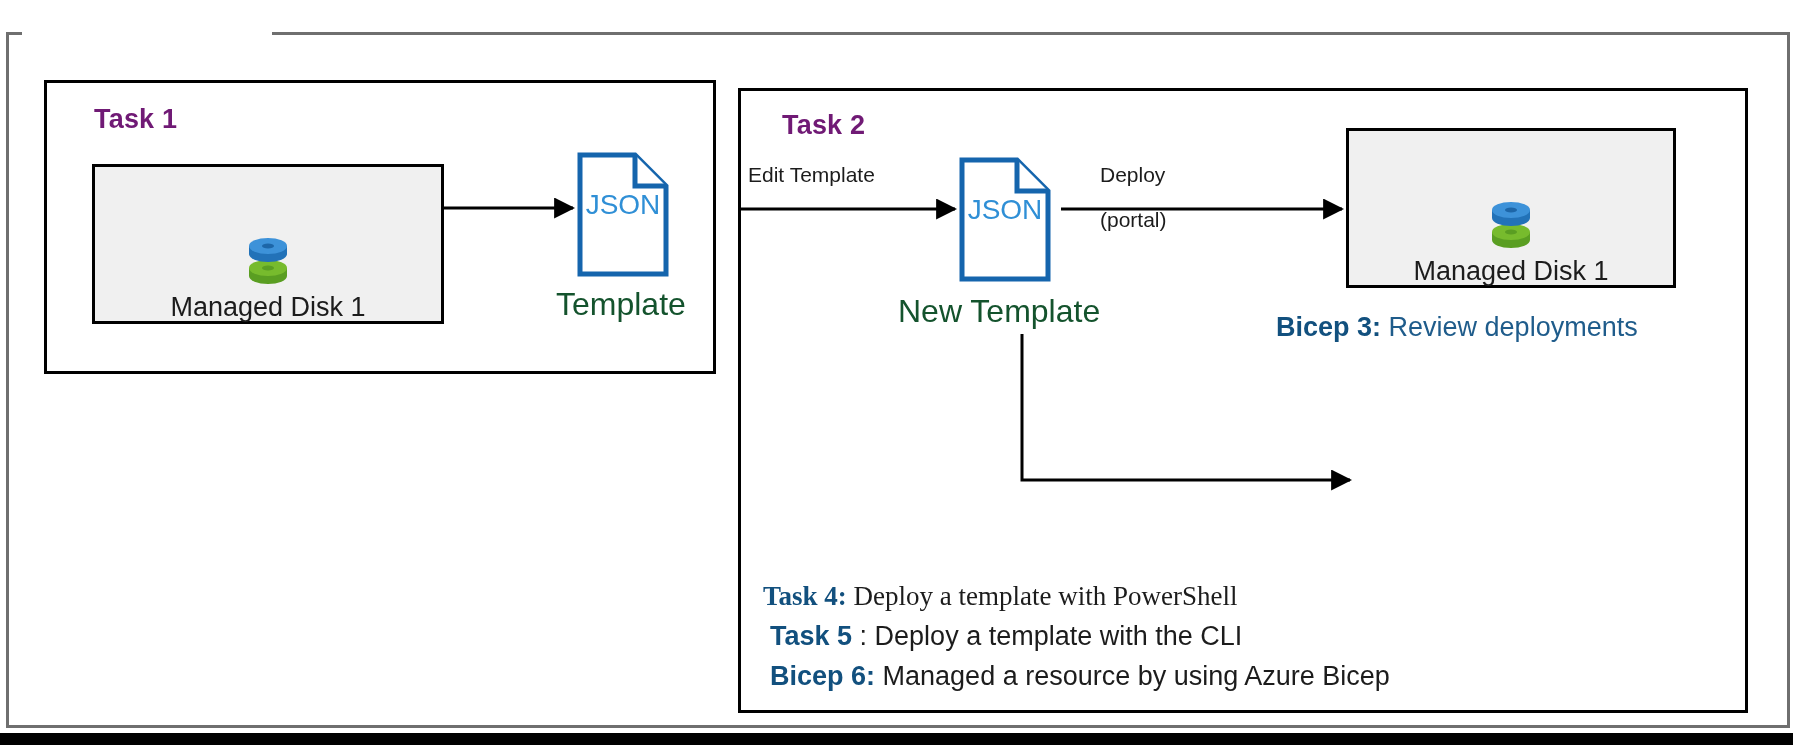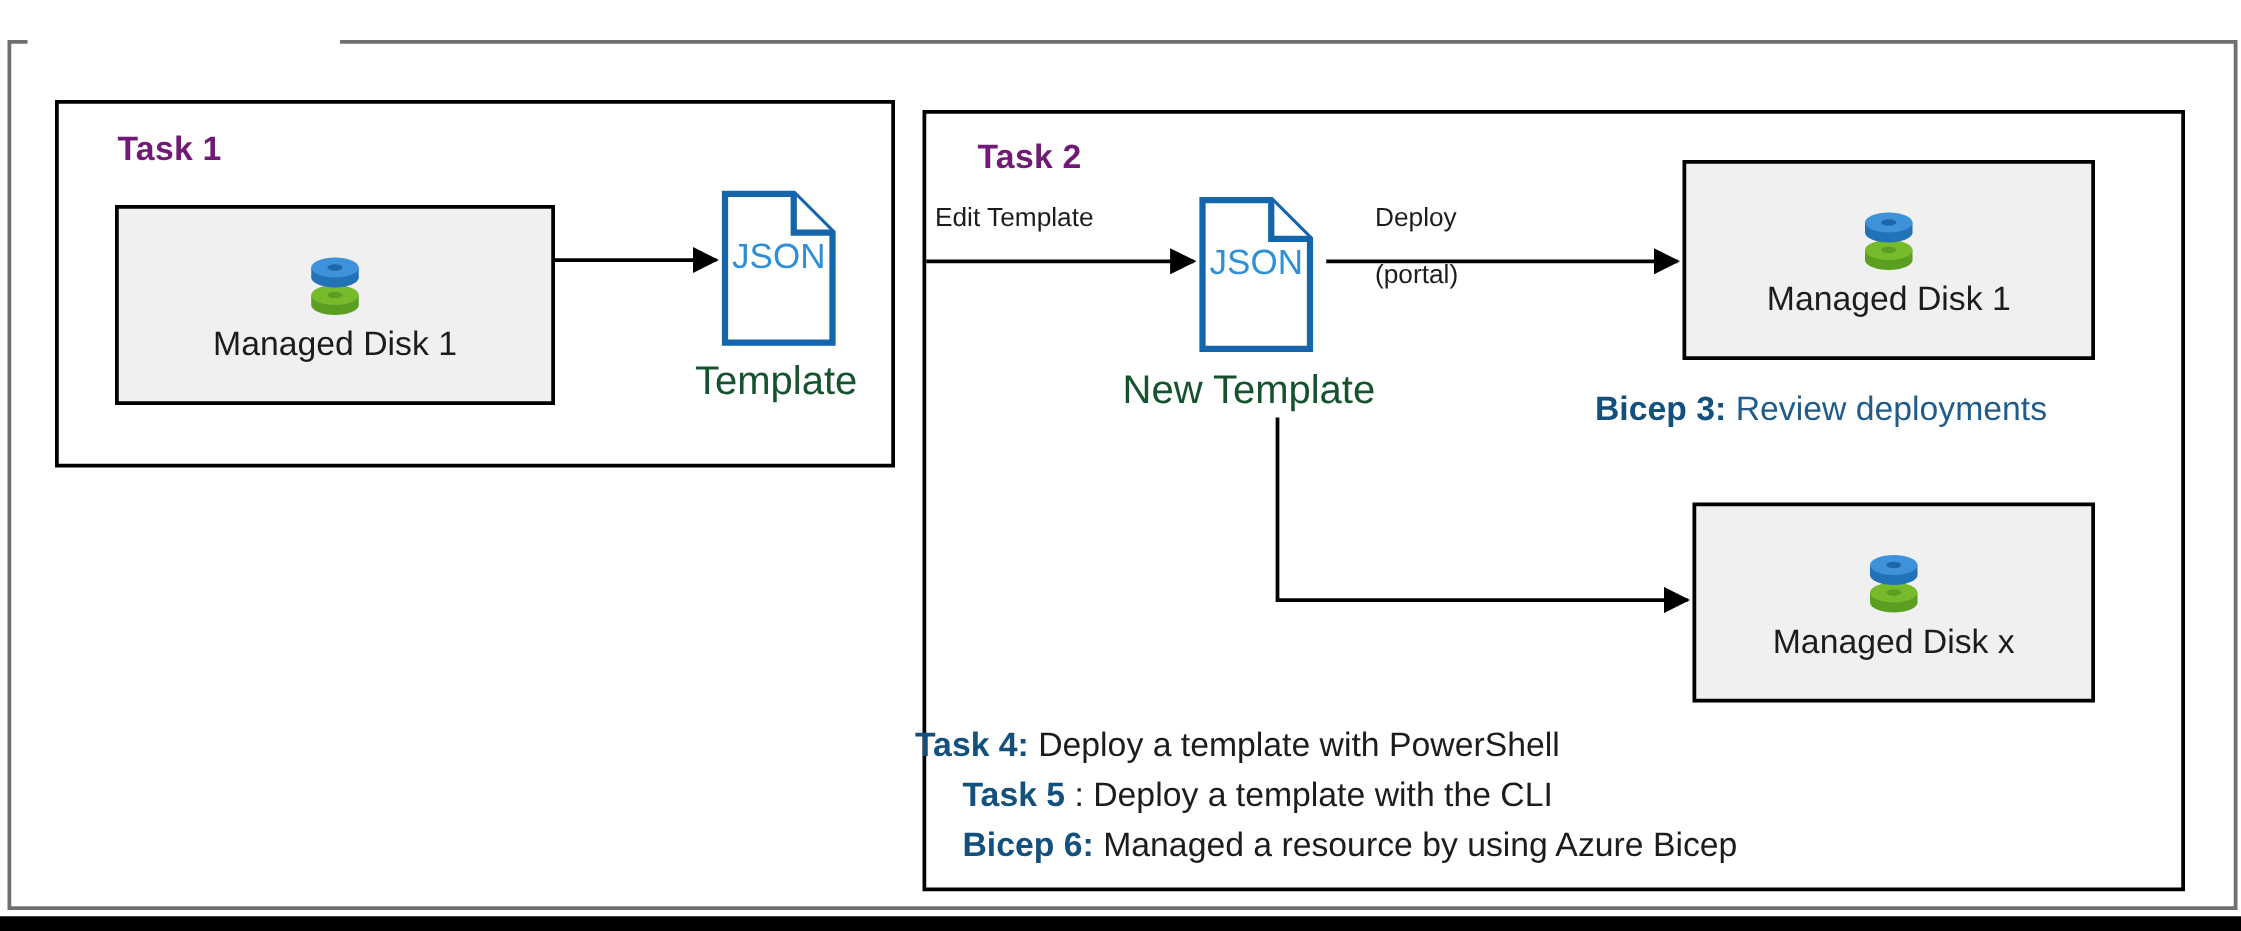--- a/index.html
+++ b/index.html
@@ -100,21 +100,21 @@
 
   
   .disk-box {
     position: absolute;
     background: #f0f0f0;
     border: 3px solid #000000;
     box-sizing: border-box;
     display: flex;
     flex-direction: column;
     align-items: center;
-    justify-content: center;
+    justify-content: flex-end;
     gap: 4px;
   }
   #disk-box-1 { left: 92px;  top: 164px; width: 352px; height: 160px; }
   #disk-box-2 { left: 1346px; top: 128px; width: 330px; height: 160px; }
   #disk-box-3 { left: 1354px; top: 402px; width: 322px; height: 160px; }
 
   .disk-icon { width: 56px; height: 58px; display: block; }
   .disk-label {
     font-size: 27px;
     color: #1c1c1c;
@@ -162,21 +162,21 @@
     white-space: nowrap;
   }
   .task-note .tag {
     font-weight: bold;
     color: #12507e;
   }
   .task-note .body-blue { color: #1f5c8b; }
   .task-note .body-dark { color: #1c1c1c; }
 
   #task3-note { left: 1276px; top: 314px; }
-  #task4-note { left: 732px;  top: 583px; }
+  #task4-note { left: 763px;  top: 583px; font-family: Liberation Serif, serif; }
   #task5-note { left: 770px;  top: 623px; }
   #task6-note { left: 770px;  top: 663px; }
 </style>
 </head>
 <body>
 
 <div id="canvas">
 
   <svg width="1793" height="745" style="position:absolute;left:0;top:0;">
     <defs>
@@ -259,35 +259,20 @@
       </svg>
     </span>
     <span class="disk-label">Managed Disk 1</span>
   </div>
 
   <div class="task-note" id="task3-note">
     <span class="tag">Bicep 3:</span> 
     <span class="body-blue">Review deployments</span>
   </div>
 
-  <div class="disk-box" id="disk-box-3">
-    <span class="disk-icon">
-      <svg class="disk-icon" viewBox="0 0 56 58" xmlns="http://www.w3.org/2000/svg">
-        <ellipse cx="28" cy="44" rx="19" ry="8" fill="#5a9e22"></ellipse>
-        <rect x="9" y="36" width="38" height="8" fill="#5a9e22"></rect>
-        <ellipse cx="28" cy="36" rx="19" ry="8" fill="#77bb2d"></ellipse>
-        <ellipse cx="28" cy="36" rx="6" ry="2.6" fill="#5a9e22"></ellipse>
-        <ellipse cx="28" cy="22" rx="19" ry="8" fill="#2272b8"></ellipse>
-        <rect x="9" y="14" width="38" height="8" fill="#2272b8"></rect>
-        <ellipse cx="28" cy="14" rx="19" ry="8" fill="#3d92d9"></ellipse>
-        <ellipse cx="28" cy="14" rx="6" ry="2.6" fill="#1d66a8"></ellipse>
-      </svg>
-    </span>
-    <span class="disk-label">Managed Disk x</span>
-  </div>
 
   <div class="task-note" id="task4-note">
     <span class="tag">Task 4:</span> 
     <span class="body-dark">Deploy a template with PowerShell</span>
   </div>
   <div class="task-note" id="task5-note">
     <span class="tag">Task 5</span>
     <span class="body-dark">: Deploy a template with the CLI</span>
   </div>
   <div class="task-note" id="task6-note">

